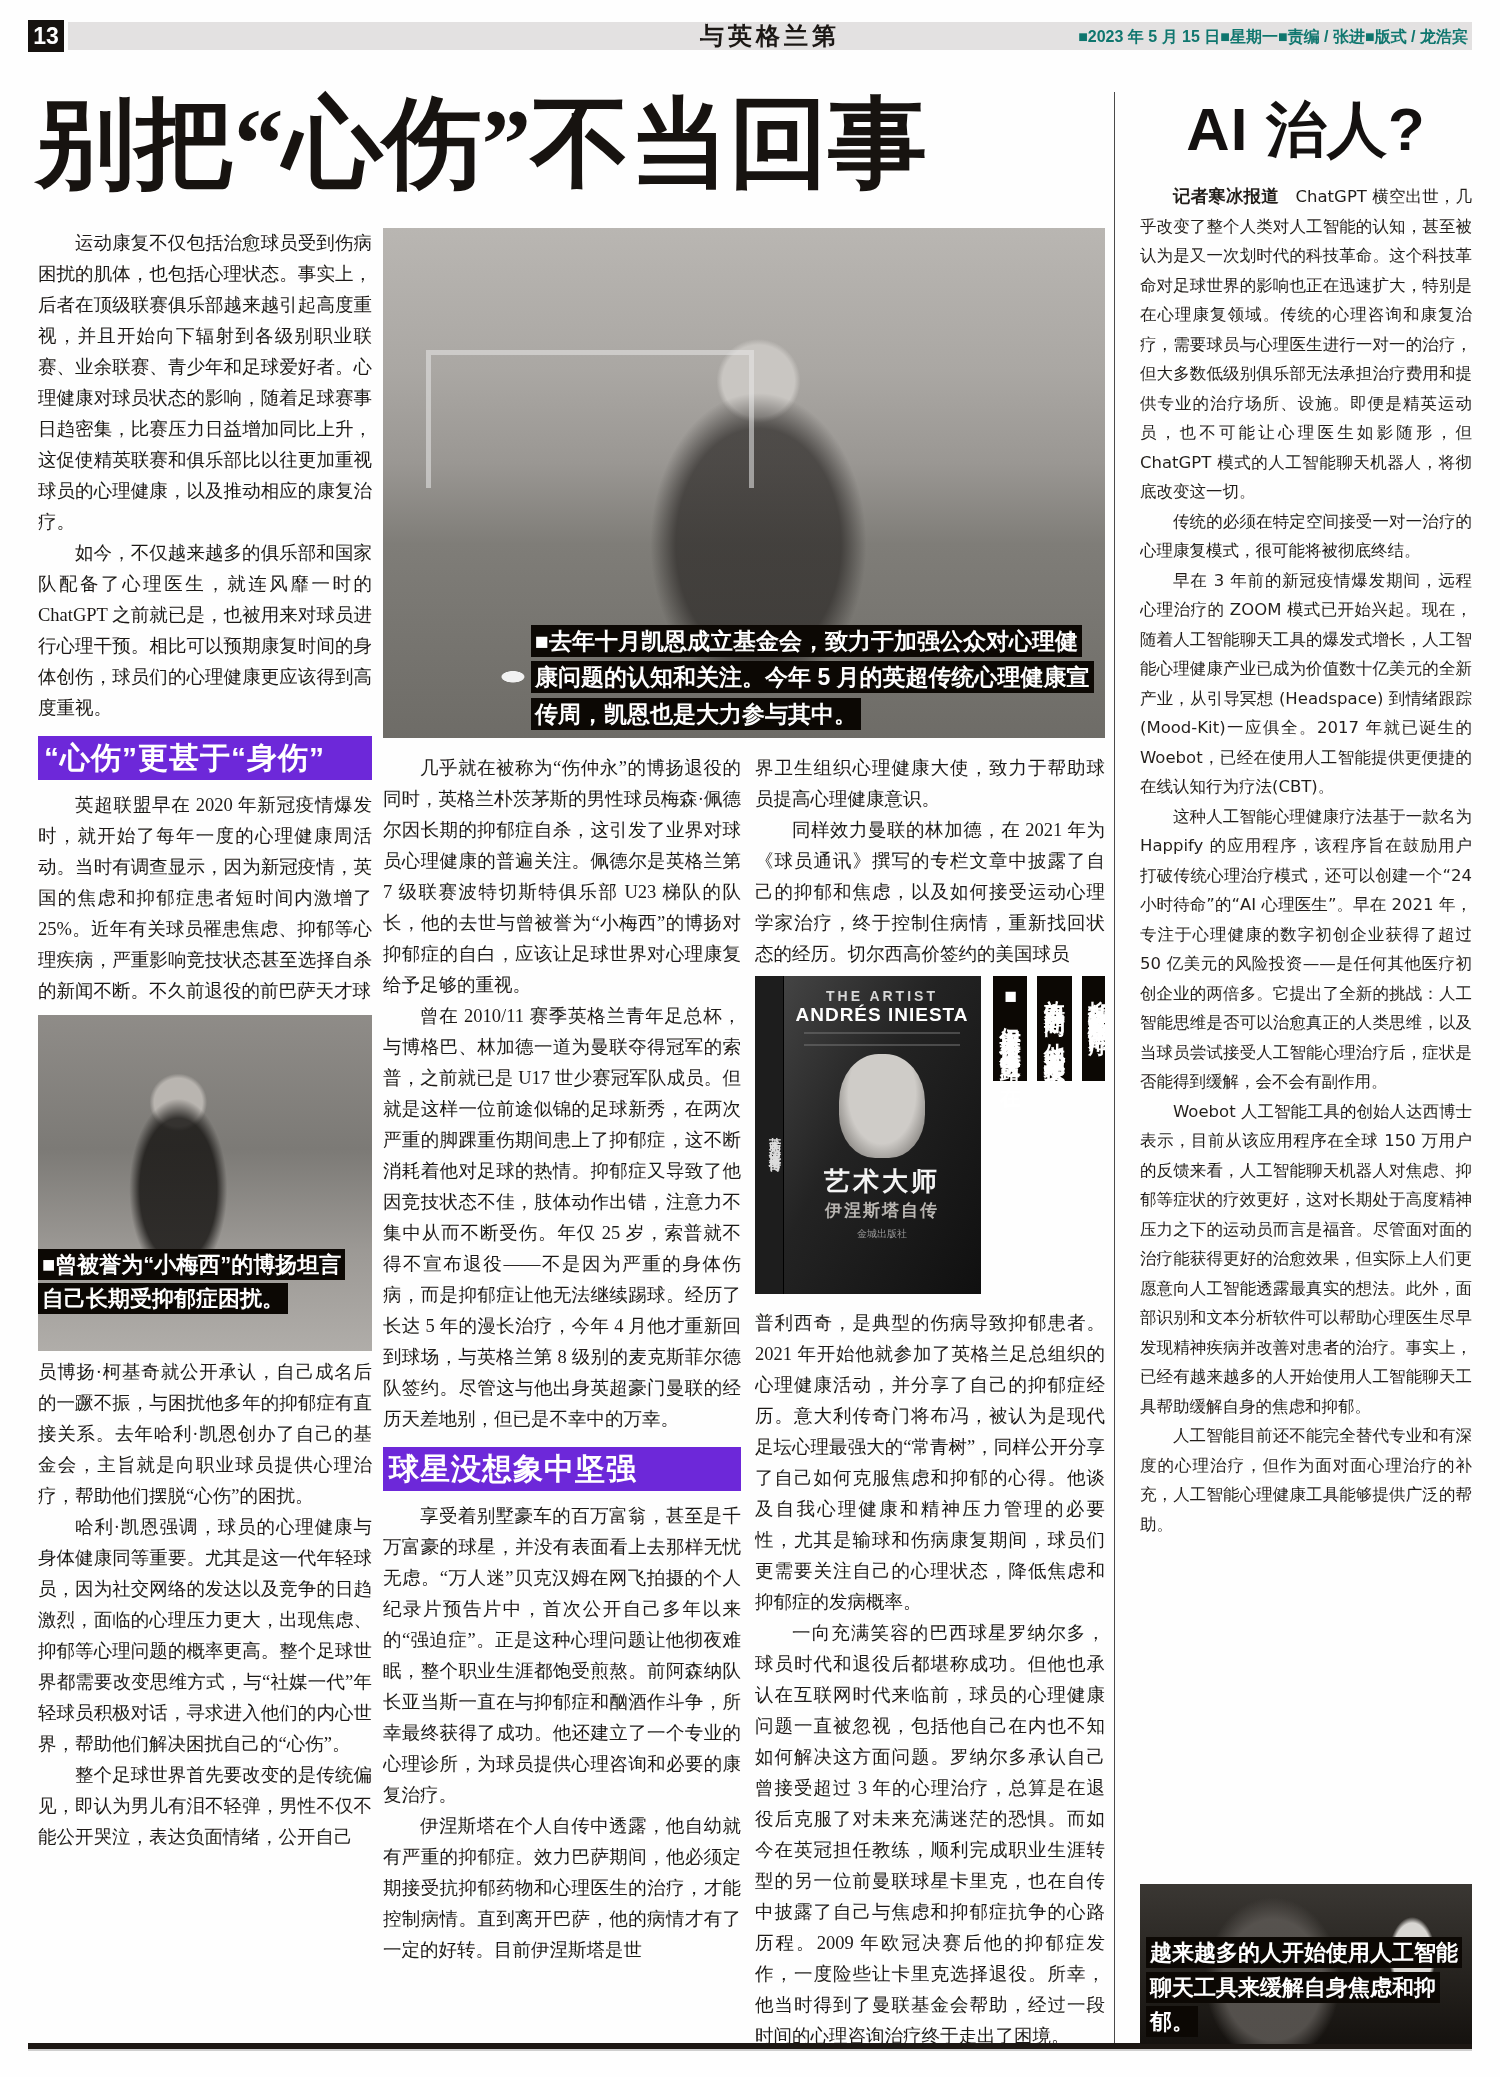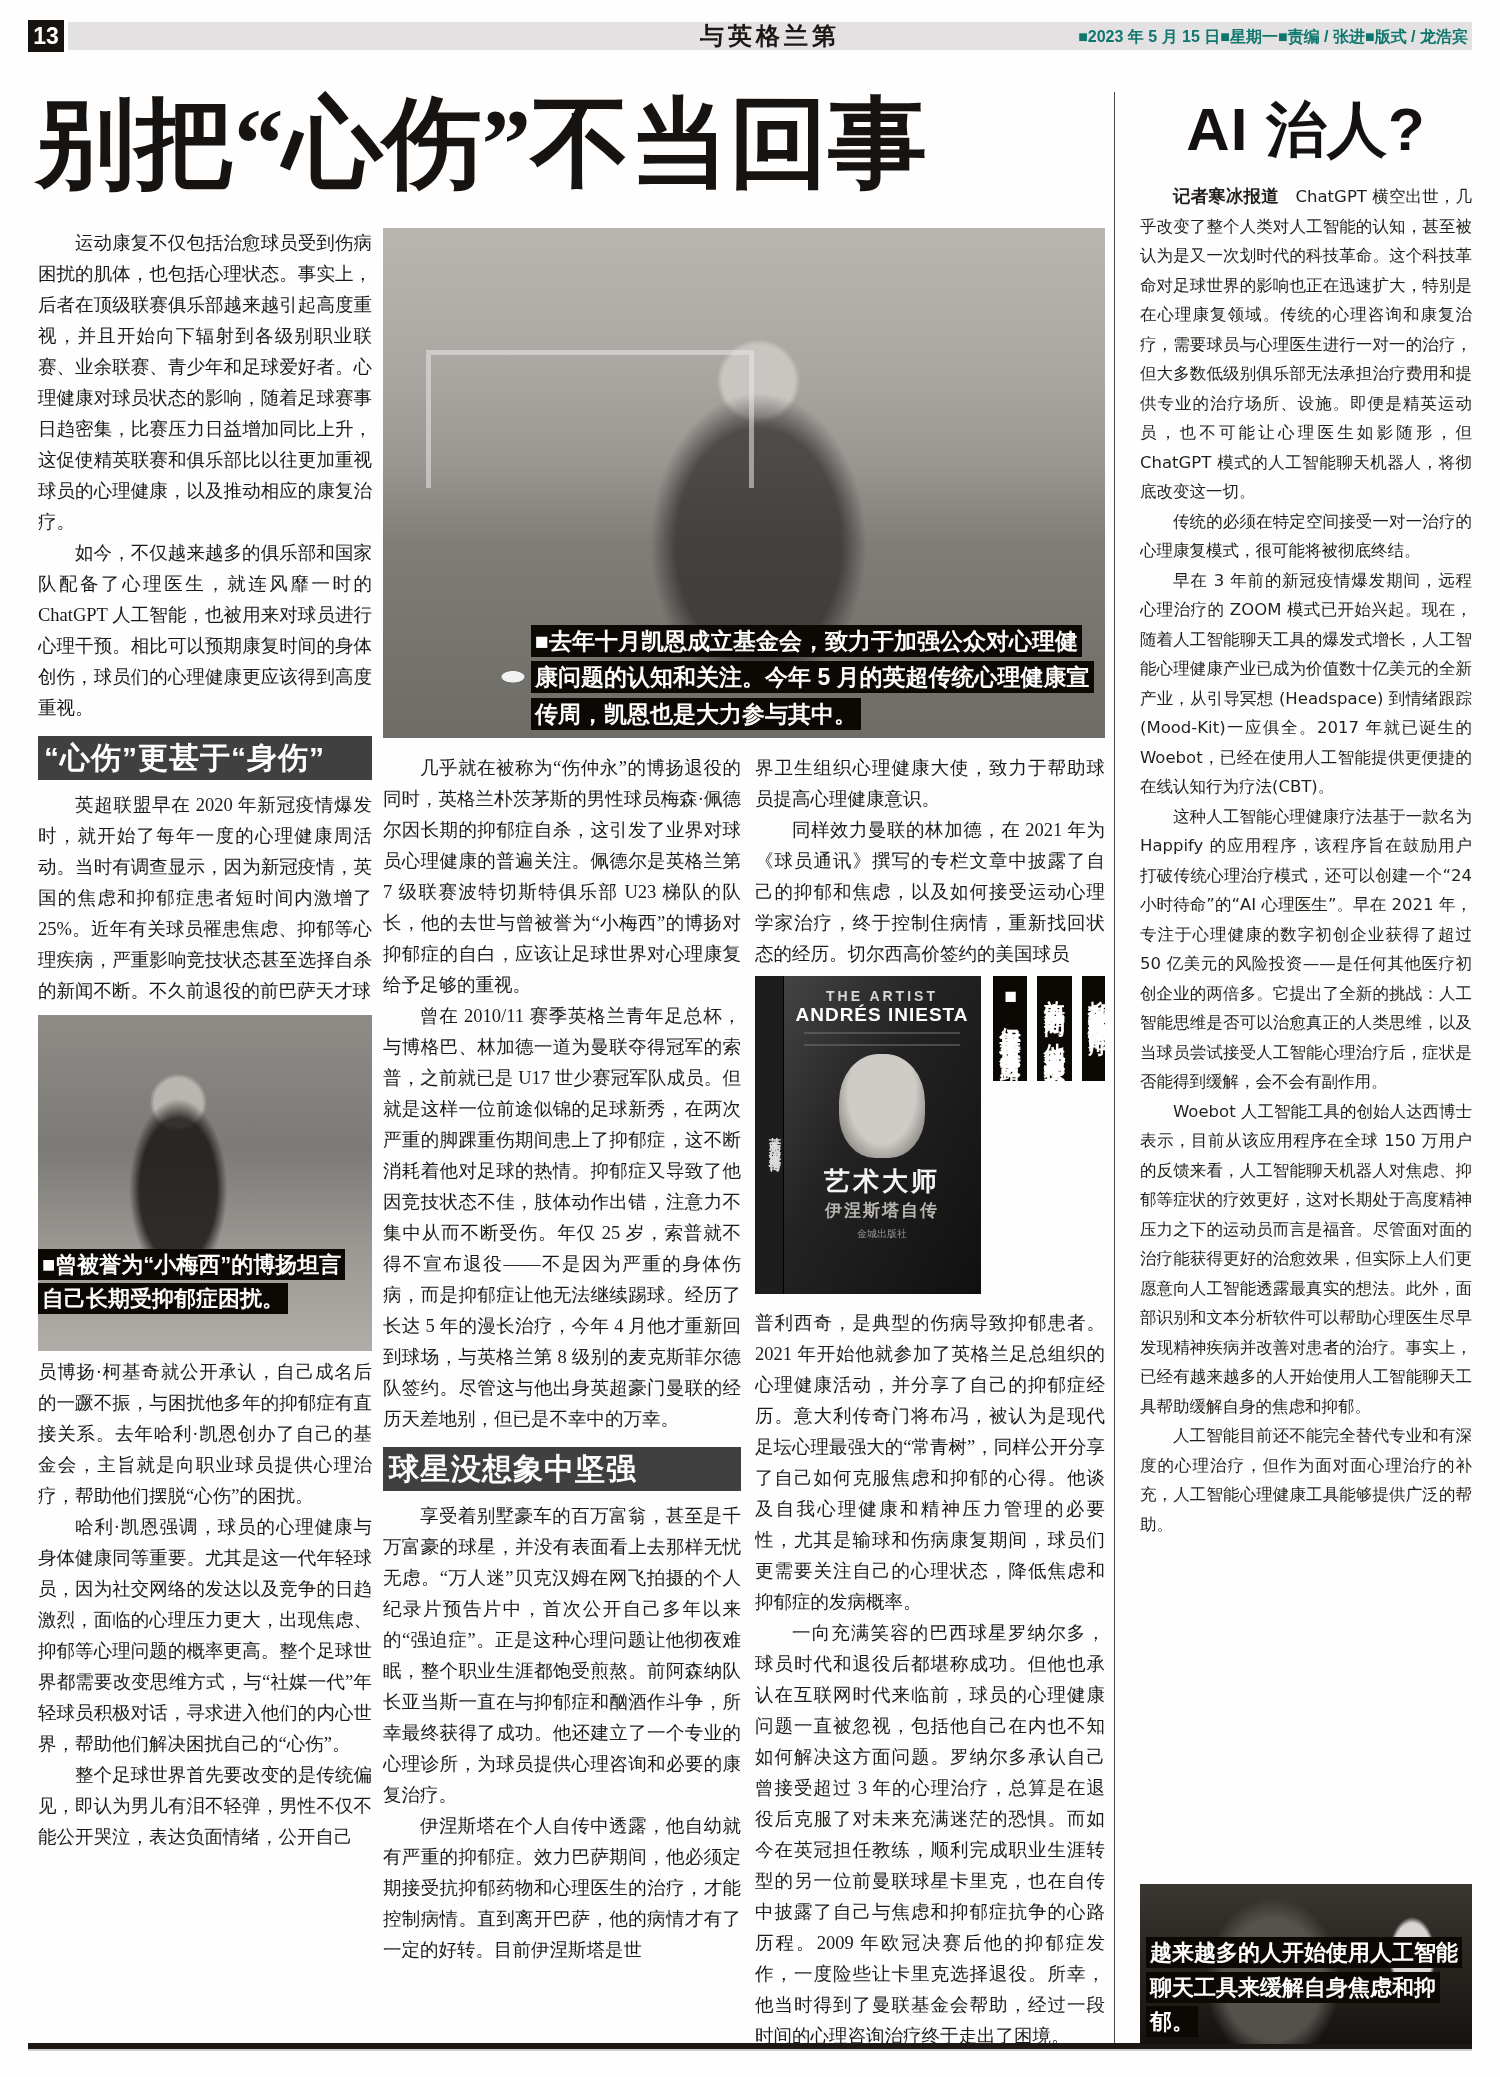--- a/index.html
+++ b/index.html
@@ -20,21 +20,21 @@
   .vrule{position:absolute;left:1114px;top:92px;width:1px;height:1952px;background:#4a4a4a;}
   .botrule{position:absolute;left:28px;top:2043px;right:28px;height:6px;background:#1d1814;border-bottom:2px solid #cfcfcf;}
   
   .col{position:absolute;overflow:hidden;}
   .col p{margin:0;text-indent:2em;text-align:justify;font-size:18.5px;line-height:31px;color:#1c1916;}
   .col p.cont{text-indent:0;}
   .col p b{font-family:"Liberation Sans",sans-serif;font-size:19px;}
   .col1{left:38px;top:228px;width:334px;height:1814px;}
   .col2{left:383px;top:753px;width:358px;height:1290px;}
   .col3{left:755px;top:753px;width:350px;height:1290px;}
-  .subhead{margin:12px 0 10px 0;background:#404040;color:#fff;font-family:"Liberation Sans",sans-serif;
+  .subhead{margin:12px 0 10px 0;background:#6d28d9;color:#fff;font-family:"Liberation Sans",sans-serif;
            font-weight:bold;font-size:30px;line-height:44px;height:44px;padding-left:6px;letter-spacing:1px;}
   
   .photo{position:relative;}
   .kane{position:absolute;left:383px;top:228px;width:722px;height:510px;
         background:
          radial-gradient(ellipse 120px 60px at 18% 88%, #f2f2f2 0 9%, transparent 10%),
          radial-gradient(ellipse 150px 210px at 52% 62%, rgba(35,32,30,.65) 0 55%, transparent 72%),
          radial-gradient(ellipse 60px 60px at 52% 30%, #c9c6c2 0 60%, transparent 70%),
          linear-gradient(180deg,#b9b6b2 0%,#aaa7a3 28%,#9a9793 46%,#7f7d78 62%,#6e6c67 100%);}
   .kane .goal{position:absolute;left:6%;top:24%;width:44%;height:26%;border:5px solid #e8e8e8;border-bottom:none;opacity:.55;}
@@ -98,21 +98,21 @@
 
   <div class="kane photo">
     <div class="goal"></div>
     <div class="cap kane-cap">
       <span>■去年十月凯恩成立基金会，致力于加强公众对心理健康问题的认知和关注。今年 5 月的英超传统心理健康宣传周，凯恩也是大力参与其中。</span>
     </div>
   </div>
 
   <div class="col col1">
     <p>运动康复不仅包括治愈球员受到伤病困扰的肌体，也包括心理状态。事实上，后者在顶级联赛俱乐部越来越引起高度重视，并且开始向下辐射到各级别职业联赛、业余联赛、青少年和足球爱好者。心理健康对球员状态的影响，随着足球赛事日趋密集，比赛压力日益增加同比上升，这促使精英联赛和俱乐部比以往更加重视球员的心理健康，以及推动相应的康复治疗。</p>
-    <p>如今，不仅越来越多的俱乐部和国家队配备了心理医生，就连风靡一时的 ChatGPT 人工智能，也被用来对球员进行心理干预。相比可以预期康复时间的身体创伤，球员们的心理健康更应该得到高度重视。</p>
+    <p>如今，不仅越来越多的俱乐部和国家队配备了心理医生，就连风靡一时的 ChatGPT 之前就已是，也被用来对球员进行心理干预。相比可以预期康复时间的身体创伤，球员们的心理健康更应该得到高度重视。</p>
     <div class="subhead">“心伤”更甚于“身伤”</div>
     <p>英超联盟早在 2020 年新冠疫情爆发时，就开始了每年一度的心理健康周活动。当时有调查显示，因为新冠疫情，英国的焦虑和抑郁症患者短时间内激增了25%。近年有关球员罹患焦虑、抑郁等心理疾病，严重影响竞技状态甚至选择自杀的新闻不断。不久前退役的前巴萨天才球</p>
     <div class="bojan photo">
       <div class="cap bojan-cap">
         <span>■曾被誉为“小梅西”的博扬坦言自己长期受抑郁症困扰。</span>
       </div>
     </div>
     <p class="cont">员博扬·柯基奇就公开承认，自己成名后的一蹶不振，与困扰他多年的抑郁症有直接关系。去年哈利·凯恩创办了自己的基金会，主旨就是向职业球员提供心理治疗，帮助他们摆脱“心伤”的困扰。</p>
     <p>哈利·凯恩强调，球员的心理健康与身体健康同等重要。尤其是这一代年轻球员，因为社交网络的发达以及竞争的日趋激烈，面临的心理压力更大，出现焦虑、抑郁等心理问题的概率更高。整个足球世界都需要改变思维方式，与“社媒一代”年轻球员积极对话，寻求进入他们的内心世界，帮助他们解决困扰自己的“心伤”。</p>
     <p>整个足球世界首先要改变的是传统偏见，即认为男儿有泪不轻弹，男性不仅不能公开哭泣，表达负面情绪，公开自己</p>

